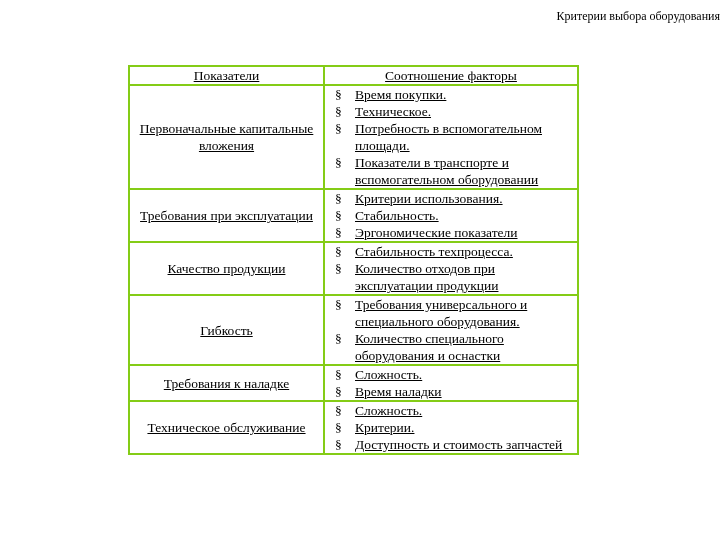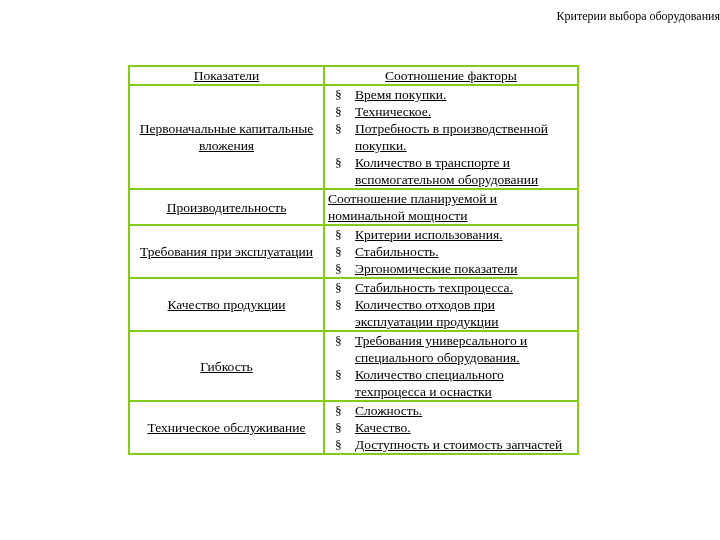--- a/index.html
+++ b/index.html
@@ -89,28 +89,22 @@
         <th>Показатели</th>
         <th>Соотношение факторы</th>
       </tr>
     </thead>
     <tbody>
         <tr>
           <td class="ind">Первоначальные капитальные вложения</td>
           <td class="fac">
             <div class="bullet-item"><span class="bullet">§</span><span>Время покупки.</span></div>
             <div class="bullet-item"><span class="bullet">§</span><span>Техническое.</span></div>
-            <div class="bullet-item"><span class="bullet">§</span><span>Потребность в производственной покупки.</span></div>
-            <div class="bullet-item"><span class="bullet">§</span><span>Количество в транспорте и вспомогательном оборудовании</span></div>
-          </td>
-        </tr>
-        <tr>
-          <td class="ind">Производительность</td>
-          <td class="fac">
-            <div class="plain-item">Соотношение планируемой и номинальной мощности</div>
+            <div class="bullet-item"><span class="bullet">§</span><span>Потребность в вспомогательном площади.</span></div>
+            <div class="bullet-item"><span class="bullet">§</span><span>Показатели в транспорте и вспомогательном оборудовании</span></div>
           </td>
         </tr>
         <tr>
           <td class="ind">Требования при эксплуатации</td>
           <td class="fac">
             <div class="bullet-item"><span class="bullet">§</span><span>Критерии использования.</span></div>
             <div class="bullet-item"><span class="bullet">§</span><span>Стабильность.</span></div>
             <div class="bullet-item"><span class="bullet">§</span><span>Эргономические показатели</span></div>
           </td>
         </tr>
@@ -118,26 +112,33 @@
           <td class="ind">Качество продукции</td>
           <td class="fac">
             <div class="bullet-item"><span class="bullet">§</span><span>Стабильность техпроцесса.</span></div>
             <div class="bullet-item"><span class="bullet">§</span><span>Количество отходов при эксплуатации продукции</span></div>
           </td>
         </tr>
         <tr>
           <td class="ind">Гибкость</td>
           <td class="fac">
             <div class="bullet-item"><span class="bullet">§</span><span>Требования универсального и специального оборудования.</span></div>
-            <div class="bullet-item"><span class="bullet">§</span><span>Количество специального техпроцесса и оснастки</span></div>
+            <div class="bullet-item"><span class="bullet">§</span><span>Количество специального оборудования и оснастки</span></div>
+          </td>
+        </tr>
+        <tr>
+          <td class="ind">Требования к наладке</td>
+          <td class="fac">
+            <div class="bullet-item"><span class="bullet">§</span><span>Сложность.</span></div>
+            <div class="bullet-item"><span class="bullet">§</span><span>Время наладки</span></div>
           </td>
         </tr>
         <tr>
           <td class="ind">Техническое обслуживание</td>
           <td class="fac">
             <div class="bullet-item"><span class="bullet">§</span><span>Сложность.</span></div>
-            <div class="bullet-item"><span class="bullet">§</span><span>Качество.</span></div>
+            <div class="bullet-item"><span class="bullet">§</span><span>Критерии.</span></div>
             <div class="bullet-item"><span class="bullet">§</span><span>Доступность и стоимость запчастей</span></div>
           </td>
         </tr>
       </tbody>
   </table>
 </div>
 
 </body></html>

